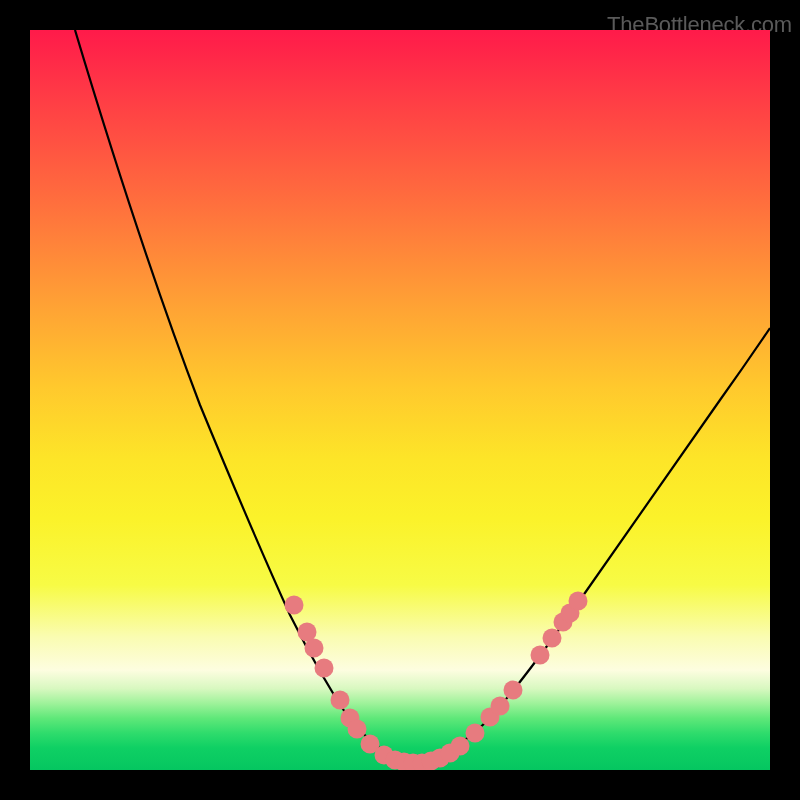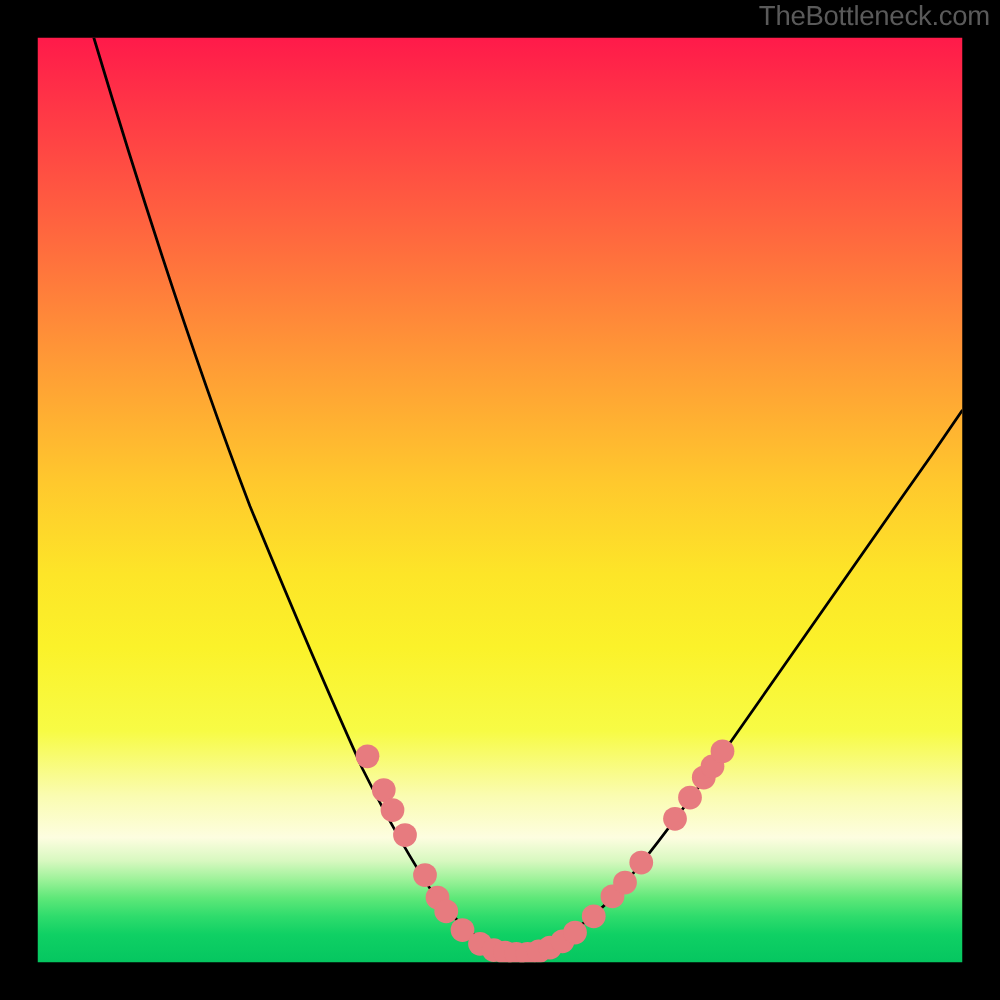--- a/index.html
+++ b/index.html
@@ -44,21 +44,21 @@
       #05c660 100%);
   }
   svg.curve {
     position: absolute;
     left: 0; top: 0;
     width: 740px;
     height: 740px;
   }
   .watermark {
     position: absolute;
-    top: 0;
+    top: 12px;
     right: 8px;
     color: #5a5a5a;
     font-size: 22px;
     font-weight: 500;
     letter-spacing: -0.2px;
   }
 </style>
 </head>
 <body>
 

